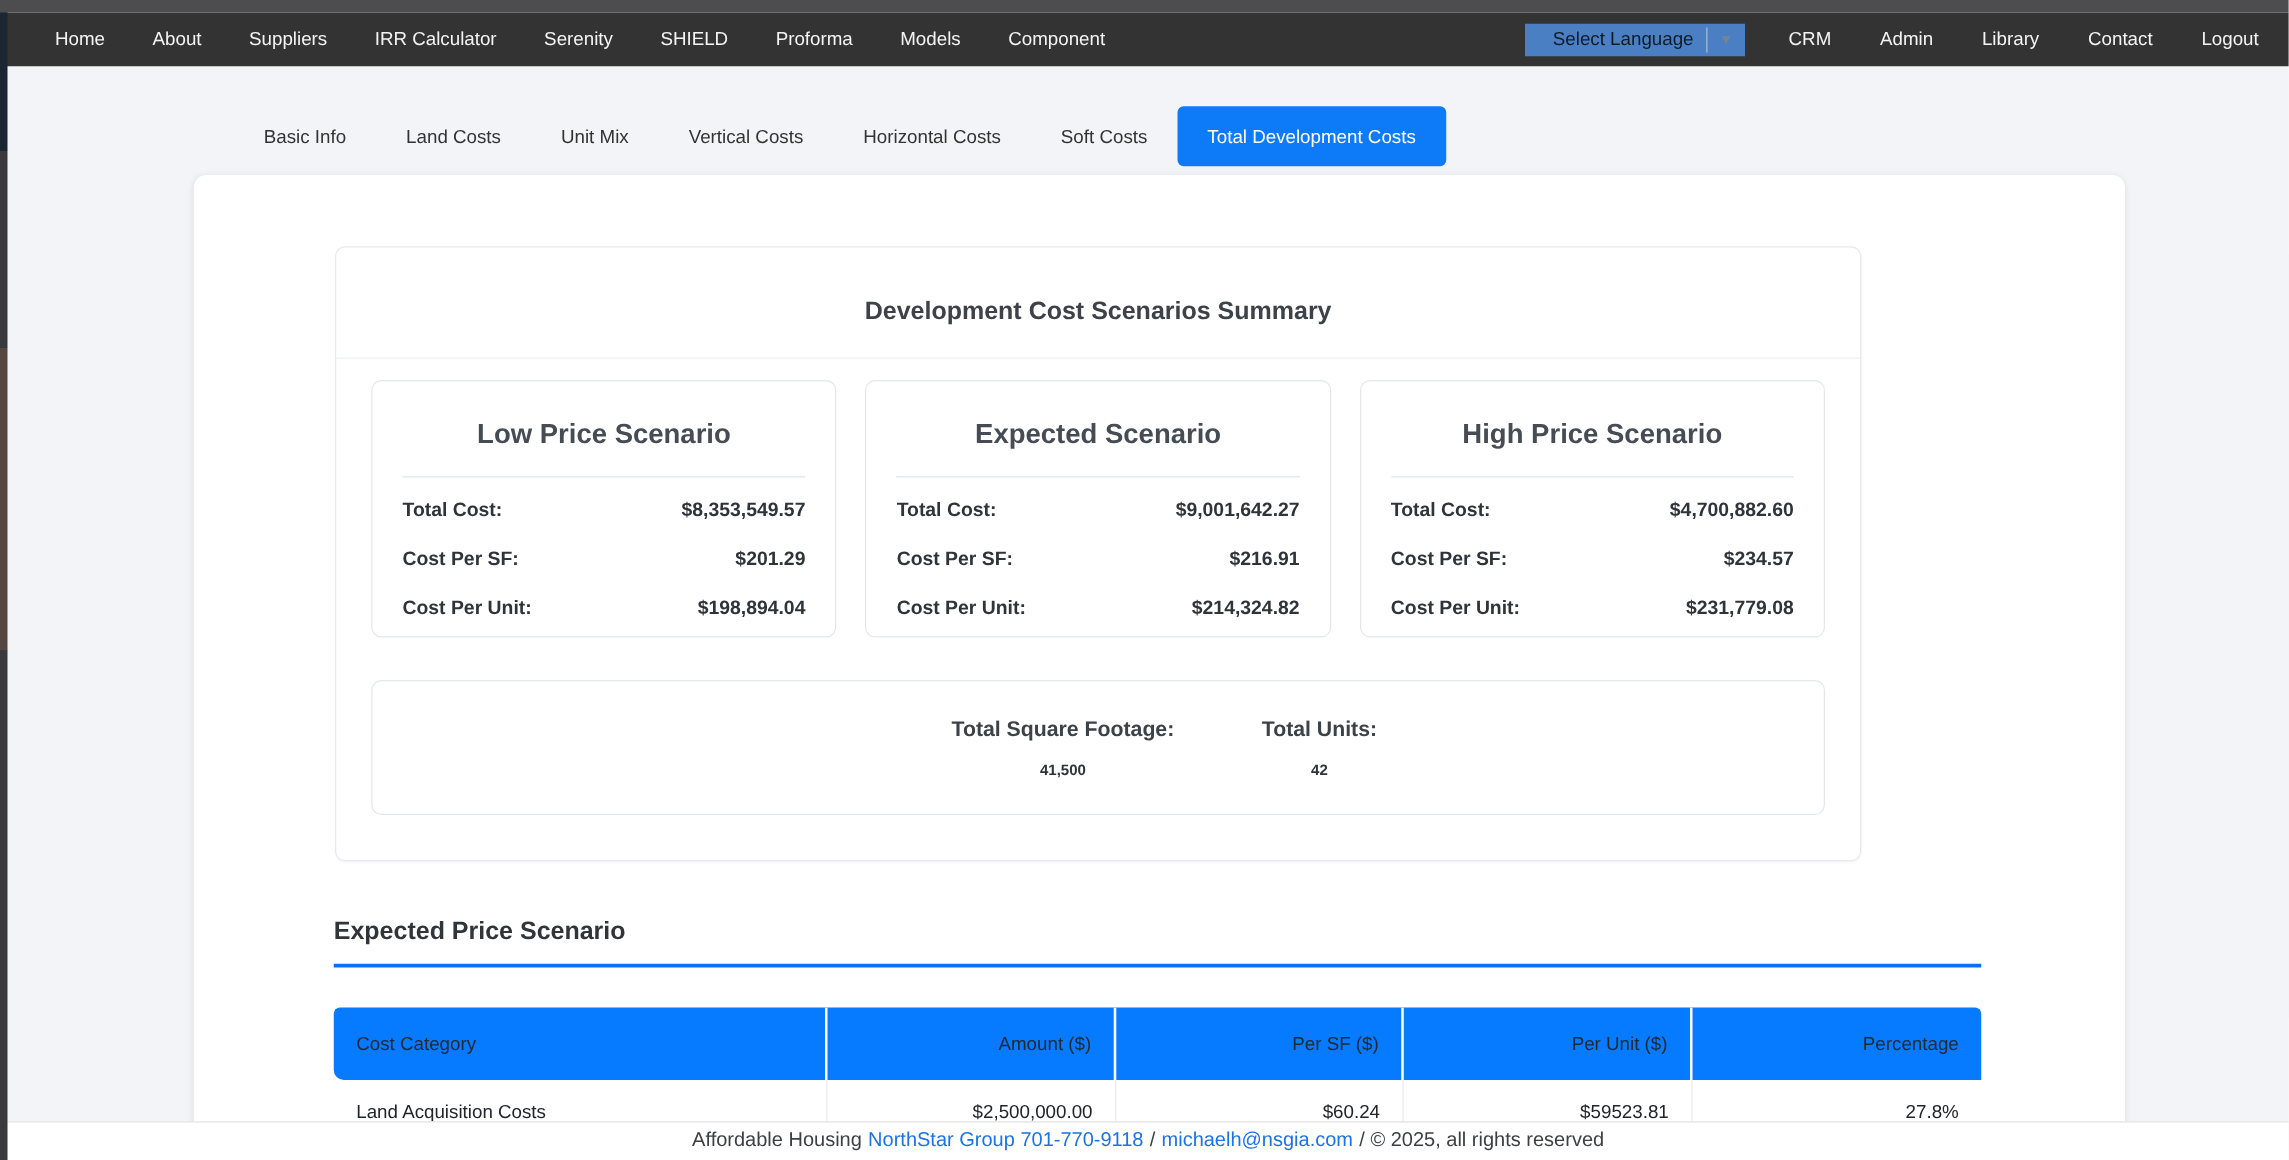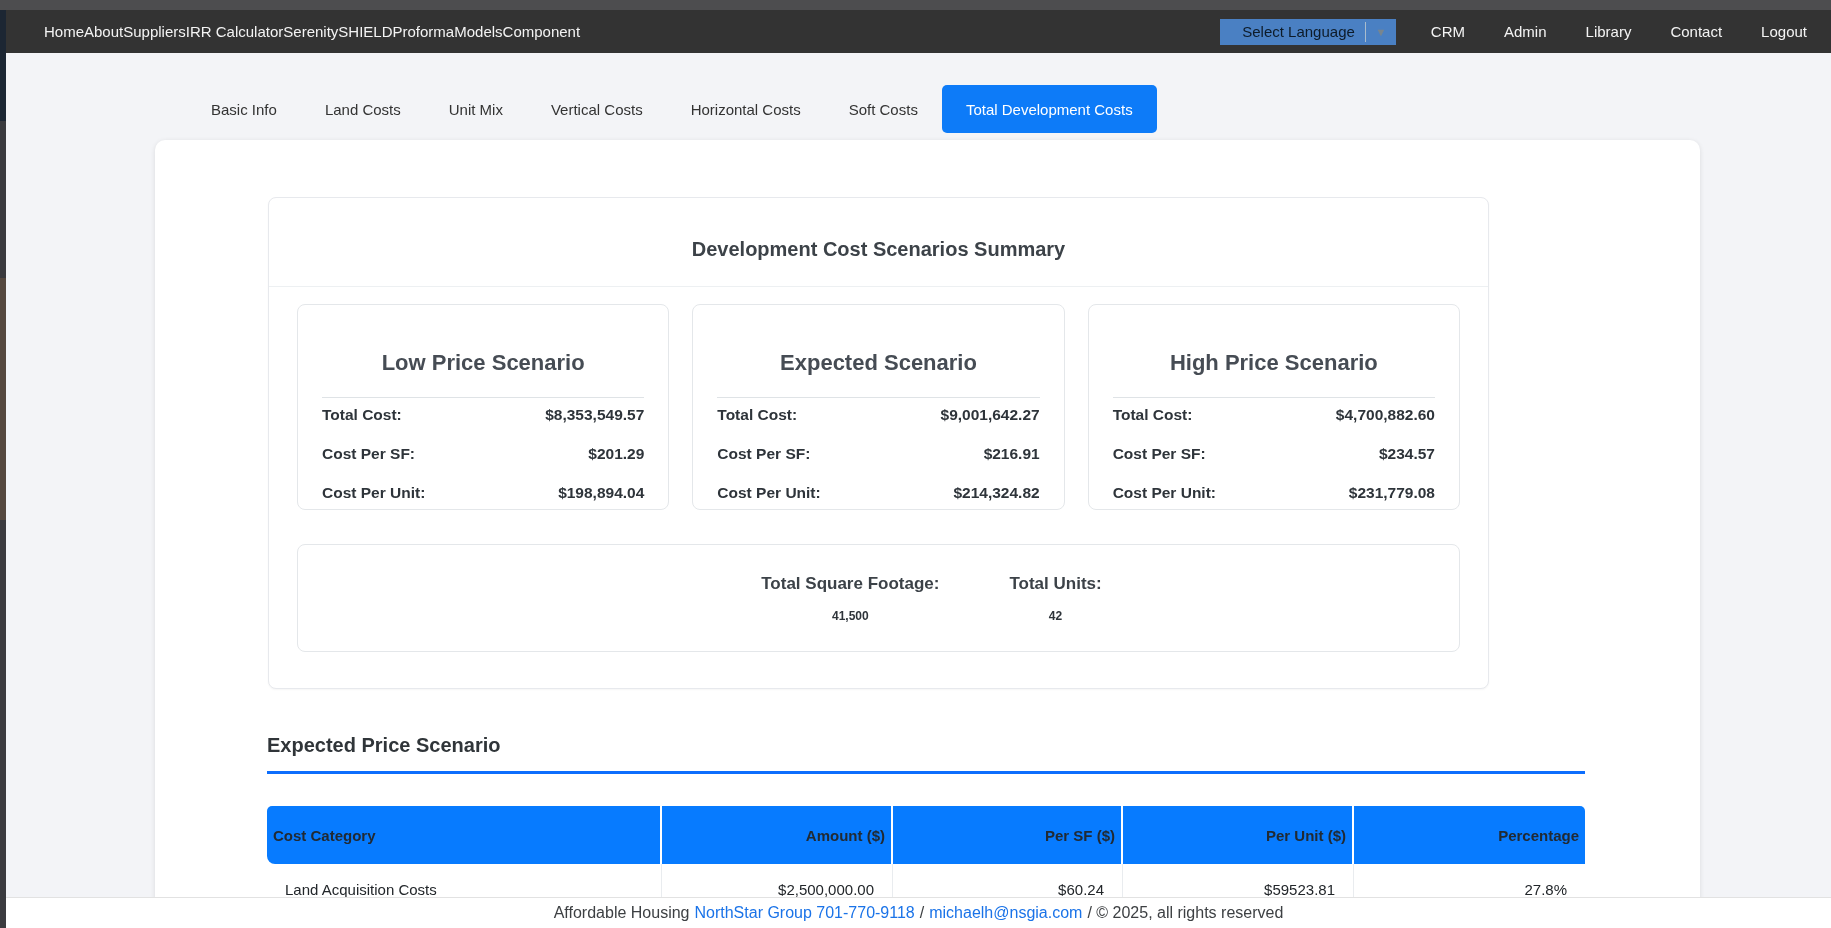--- a/index.html
+++ b/index.html
@@ -11,21 +11,21 @@
   body{position:relative;background:var(--page-bg);font-family:"Liberation Sans",sans-serif;}
 
   
   .top-strip{position:absolute;top:0;left:0;right:0;height:10px;background:#4d4d4f;z-index:60}
   .left-strip{position:absolute;top:0;left:0;width:6px;height:928px;z-index:55;
     background:linear-gradient(#1c2633 0%,#1c2633 13%,#3a3a3e 13%,#3a3a3e 30%,#55483f 30%,#55483f 56%,#3b3b3f 56%,#3b3b3f 100%)}
 
   
   .navbar{position:absolute;top:10px;left:0;right:0;height:43px;background:var(--nav-bg);
     display:flex;align-items:center;color:#f4f4f4;font-size:15px;z-index:30}
-  .nav-left{display:flex;padding-left:44px;align-items:center;white-space:nowrap}
+  .nav-left{display:flex;gap:38px;padding-left:44px;align-items:center;white-space:nowrap}
   .nav-right{margin-left:auto;display:flex;gap:39px;padding-right:24px;align-items:center;white-space:nowrap}
   .nav-item{cursor:pointer}
   .lang-btn{background:var(--lang-bg);color:#0d1b29;display:flex;align-items:center;height:26px;
     padding-left:22px;cursor:pointer;margin-right:-4px}
   .lang-label{padding-right:10px}
   .lang-sep{width:1px;height:20px;background:#a9bccd}
   .lang-arrow{width:30px;text-align:center;color:#77858f;font-size:11px;line-height:26px}
 
   
   .tabs{position:absolute;top:85px;left:187px;display:flex;height:48px;z-index:10}
@@ -35,39 +35,39 @@
   
   .main-card{position:absolute;left:155px;top:140px;width:1545px;height:788px;background:#fff;
     border-radius:10px 10px 0 0;box-shadow:0 1px 5px rgba(0,0,0,.10)}
 
   
   .summary-panel{position:absolute;left:113px;top:57px;width:1221px;height:492px;background:#fff;
     border:1px solid #e7e9ed;border-radius:8px;box-shadow:0 1px 2px rgba(0,0,0,.04)}
   .summary-title{text-align:center;font-size:20px;font-weight:bold;color:#3c4248;padding-top:40px}
   .summary-divider{border-bottom:1px solid #edf0f2;margin-top:25px}
   .scenario-row{display:flex;gap:23px;padding:0 28px;margin-top:17px}
-  .scenario-card{flex:1;border:1px solid #e4e7ea;border-radius:8px;height:206px;background:#fff;padding:16px 24px}
+  .scenario-card{flex:1;border:1px solid #e4e7ea;border-radius:8px;height:206px;background:#fff;padding:0 24px}
   .scenario-title{text-align:center;font-size:22px;font-weight:bold;color:#464c54;margin-top:29px}
   .scenario-divider{border-bottom:1px solid #dfe3e6;margin-top:21px}
   .metric-row{display:flex;justify-content:space-between;font-size:15.5px;font-weight:bold;color:#2e343a;margin-top:21px}
-  .metric-row.first{margin-top:8px}
+  .metric-row.first{margin-top:18px}
   .totals-panel{margin:34px 28px 0;border:1px solid #e4e7ea;border-radius:8px;height:108px;
     display:flex;align-items:center;padding-left:38%;gap:70px}
   .total-group{text-align:center}
   .total-label{font-size:17px;font-weight:bold;color:#3c4248}
   .total-value{font-size:12px;font-weight:bold;color:#2e343a;margin-top:15px}
 
   
   .section-heading{position:absolute;left:112px;top:594px;font-size:20px;font-weight:bold;color:#303539}
   .section-underline{position:absolute;left:112px;top:631px;width:1318px;border-top:3px solid var(--underline)}
 
   
   .cost-table{position:absolute;left:112px;top:666px;width:1318px;font-size:15px}
   .table-header{display:flex;background:var(--table-header-bg);height:58px;border-radius:5px 5px 0 8px;overflow:hidden}
-  .th{display:flex;align-items:center;justify-content:flex-end;padding:0 6px;font-weight:bold;
+  .th{display:flex;align-items:center;justify-content:flex-end;padding:0 18px;font-weight:normal;
     color:#212a33;border-right:2px solid #fff}
   .th.first{justify-content:flex-start}
   .th.last{border-right:none}
   .table-row{display:flex;background:#fff;height:50px}
   .td{display:flex;align-items:center;justify-content:flex-end;padding:0 18px;color:#22262a;border-right:1px solid #e9ecef}
   .td.first{justify-content:flex-start}
   .td.last{border-right:none}
   .c0{width:395px}.c1{width:231px}.c2{width:230px}.c3{width:231px}.c4{width:231px}
 
   

